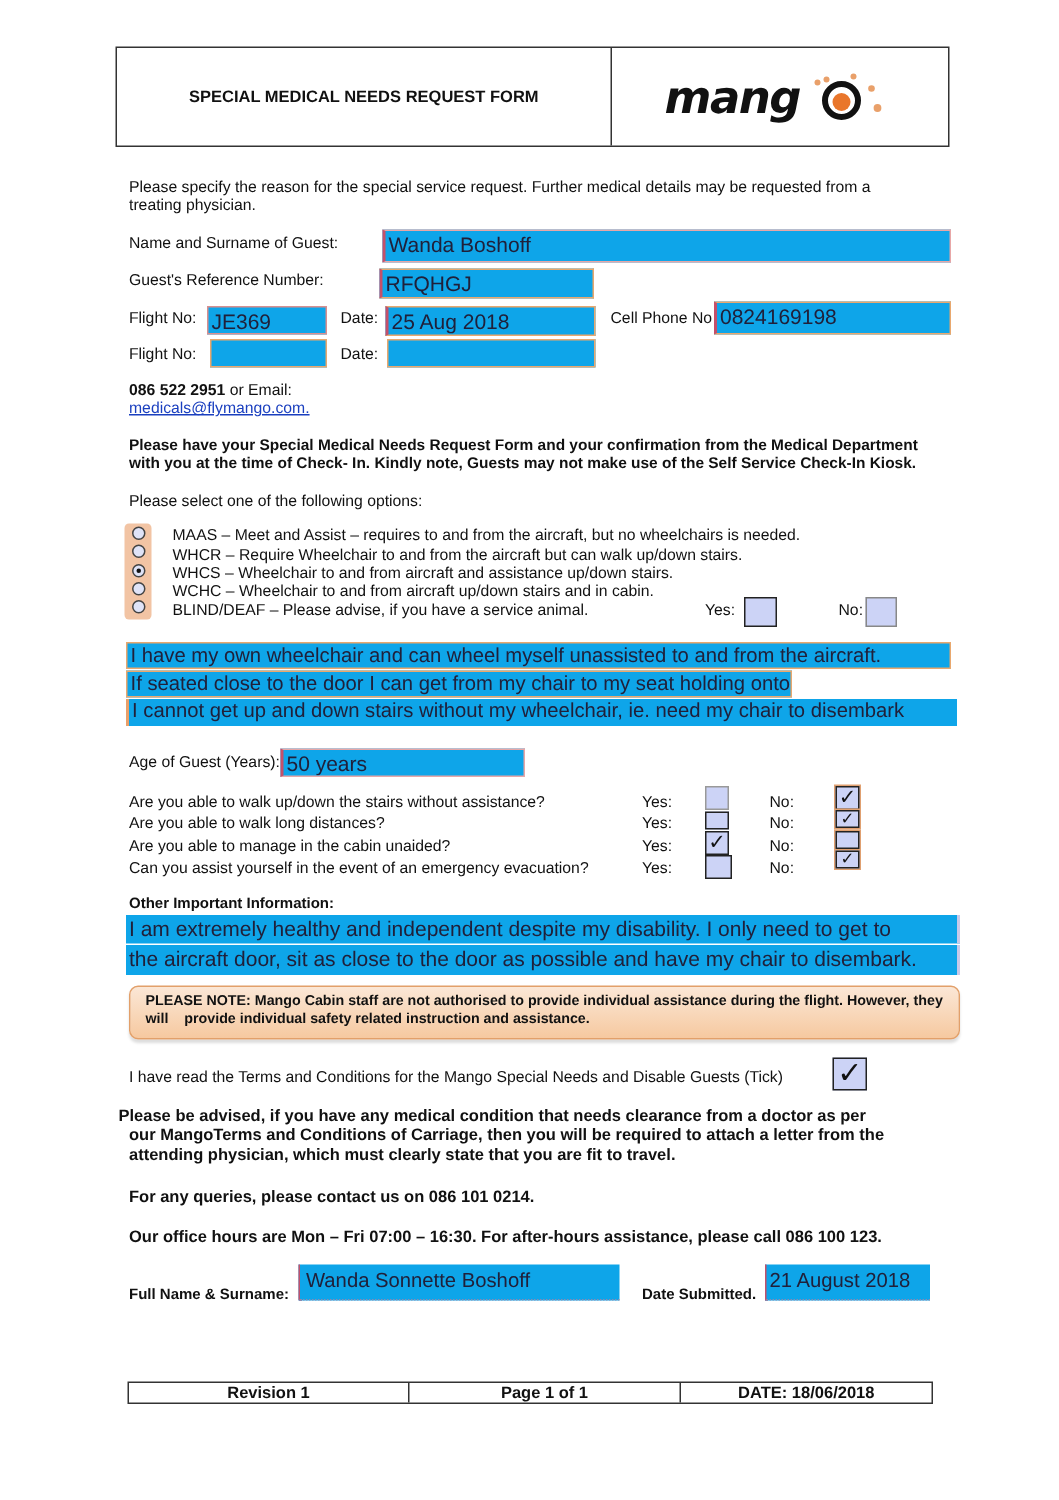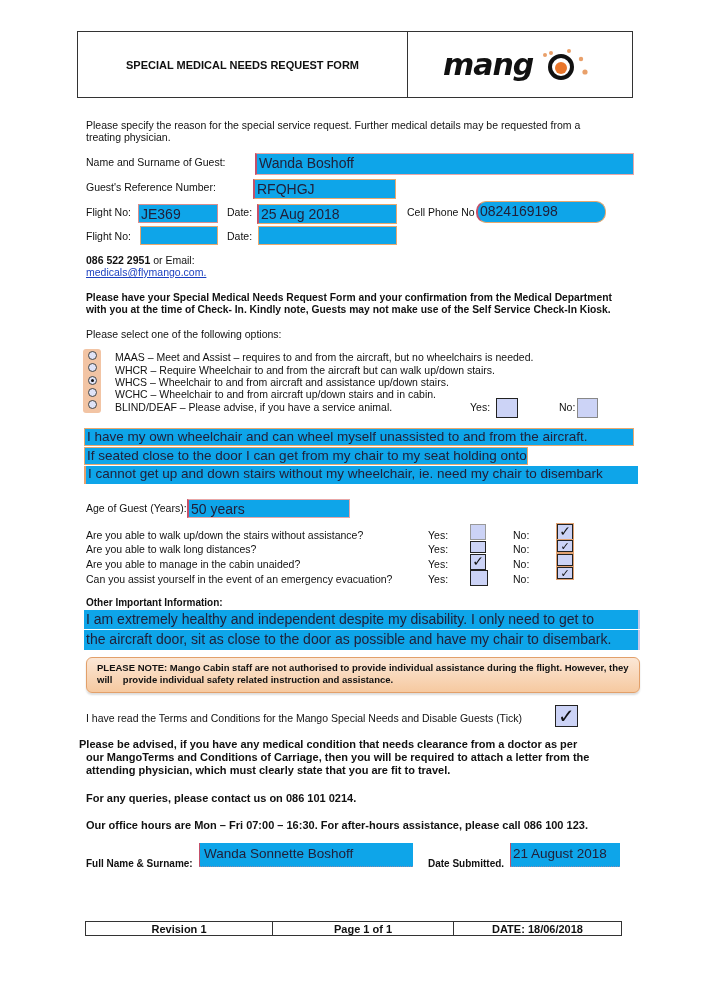--- a/index.html
+++ b/index.html
@@ -66,21 +66,21 @@
 <div class="field redL" style="left:255px;top:153px;width:379px;height:22px;">Wanda Boshoff</div>
 
 <div class="abs txt" style="left:86px;top:181px;">Guest's Reference Number:</div>
 <div class="field orange" style="left:253px;top:179px;width:143px;height:20px;border-left:2px solid #c4506a;">RFQHGJ</div>
 
 <div class="abs txt" style="left:86px;top:206px;">Flight No:</div>
 <div class="field" style="left:138px;top:204px;width:80px;height:19px;border-color:#d98f8f;">JE369</div>
 <div class="abs txt" style="left:227px;top:206px;">Date:</div>
 <div class="field orange redL" style="left:257px;top:204px;width:140px;height:20px;">25 Aug 2018</div>
 <div class="abs txt" style="left:407px;top:206px;">Cell Phone No</div>
-<div class="field orange redL" style="left:476px;top:201px;width:130px;height:22px;border-radius:10px;">0824169198</div>
+<div class="field orange redL" style="left:476px;top:201px;width:158px;height:22px;">0824169198</div>
 
 <div class="abs txt" style="left:86px;top:230px;">Flight No:</div>
 <div class="field orange" style="left:140px;top:226px;width:78px;height:19px;"></div>
 <div class="abs txt" style="left:227px;top:230px;">Date:</div>
 <div class="field orange" style="left:258px;top:226px;width:139px;height:19px;"></div>
 
 <div class="abs txt" style="left:86px;top:254px;width:548px;display:flex;justify-content:space-between;">
   <span><b>086 522 2951</b> <span>or Email:</span></span>
 </div>
 <div class="abs txt" style="left:86px;top:266px;">

